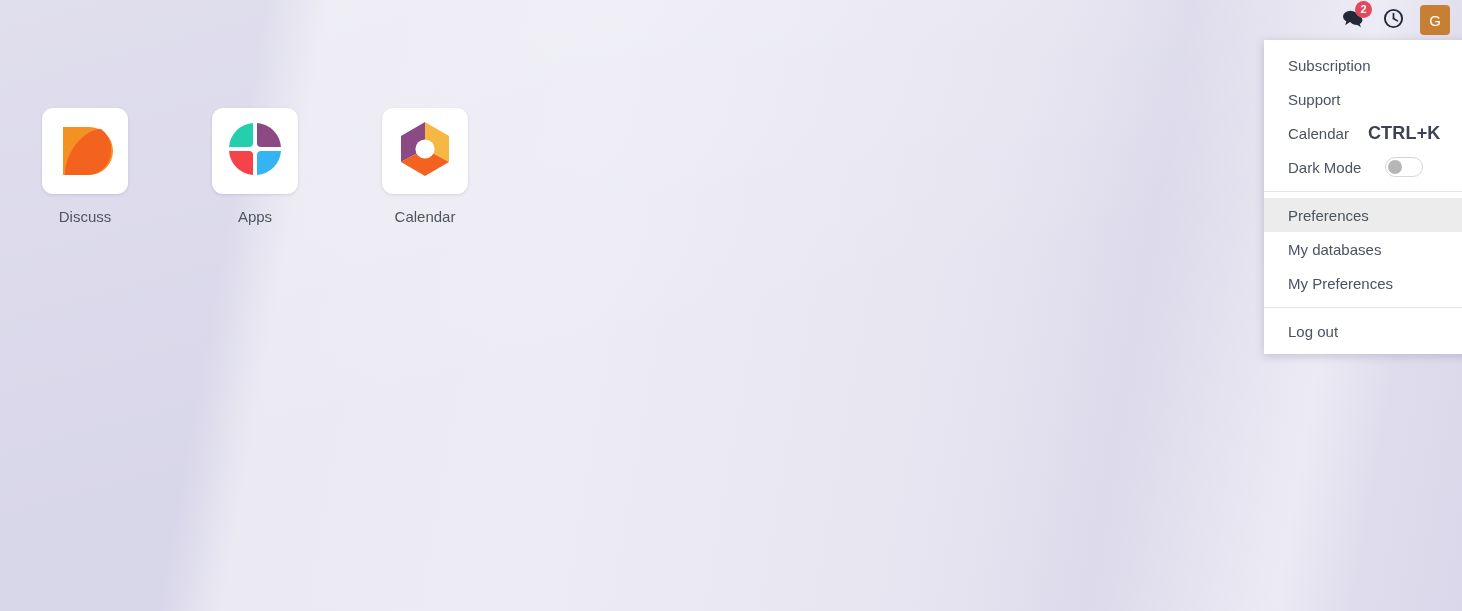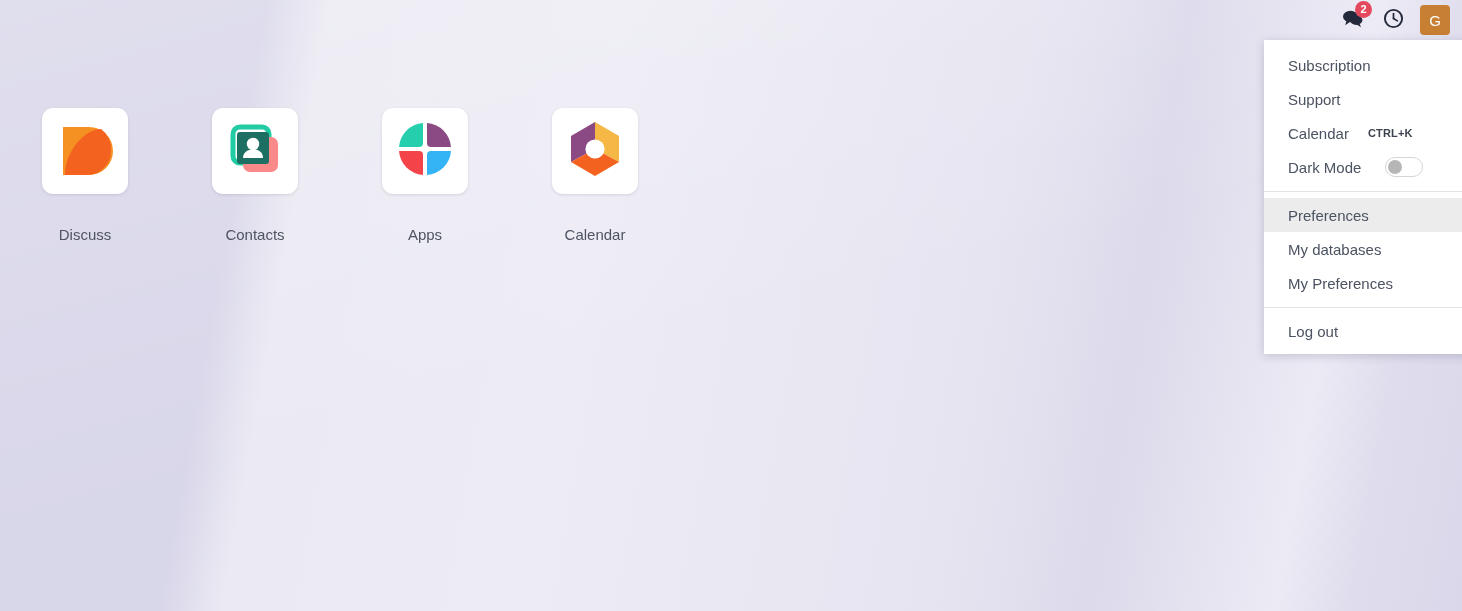--- a/index.html
+++ b/index.html
@@ -111,21 +111,21 @@
     color: #4b5261;
     cursor: pointer;
     white-space: nowrap;
   }
   .menu-item.is-active { background: #ececec; }
 
   .menu-shortcut {
     font-weight: 700;
     color: #3d4250;
     margin-left: 19px;
-    font-size: 11px;
+    font-size: 18px;
     letter-spacing: 0.2px;
   }
 
   .menu-divider {
     height: 1px;
     background: #e3e3e3;
     margin: 7px 0 6px 0;
   }
 
   
@@ -171,21 +171,21 @@
 
   .app-tile {
     width: 86px; height: 86px;
     background: #ffffff;
     border-radius: 11px;
     box-shadow: 0 1px 3px rgba(90,90,120,0.18);
     display: flex; align-items: center; justify-content: center;
   }
 
   .app-label {
-    margin-top: 32px;
+    margin-top: 14px;
     font-size: 15px;
     color: #4f5463;
     text-align: center;
   }
 
   .app-icon { display: block; }
 </style>
 </head>
 <body>
 
@@ -266,34 +266,20 @@
         <svg width="56" height="56" viewBox="0 0 56 56">
           <path d="M6 6 H32 A24 24 0 0 1 32 54 H6 Z" fill="#f59023"></path>
           <path d="M54 30 A24 24 0 0 1 30 54 H8 C8 30 28 8 44 8 A23.9 23.9 0 0 1 54 30 Z" fill="#f4621f"></path>
         </svg>
       </span>
     </div>
     <div class="app-label">Discuss</div>
   </div>
 
 
-  <div class="app-cell">
-    <div class="app-tile">
-      <span class="app-icon">
-        <svg width="56" height="56" viewBox="0 0 56 56">
-          <rect x="6" y="6" width="36" height="36" rx="7" fill="none" stroke="#22cba4" stroke-width="5"></rect>
-          <rect x="16" y="16" width="35" height="35" rx="7" fill="#f98a89"></rect>
-          <rect x="10" y="11" width="32" height="32" rx="3" fill="#1d6f63"></rect>
-          <circle cx="26" cy="23" r="6.2" fill="#ffffff"></circle>
-          <path d="M16 37 C16 30.8 21 28.4 26.2 28.4 C31.4 28.4 36 30.8 36 37 Z" fill="#ffffff"></path>
-        </svg>
-      </span>
-    </div>
-    <div class="app-label">Contacts</div>
-  </div>
 
 
 
   <div class="app-cell">
     <div class="app-tile">
       <span class="app-icon">
         <svg width="56" height="56" viewBox="0 0 56 56">
           <path d="M26 2 A26 26 0 0 0 2 26 H22 A4 4 0 0 0 26 22 Z" fill="#25cfae"></path>
           <path d="M30 2 A26 26 0 0 1 54 26 H34 A4 4 0 0 1 30 22 Z" fill="#8b4a84"></path>
           <path d="M26 54 A26 26 0 0 1 2 30 H22 A4 4 0 0 1 26 34 Z" fill="#f4444a"></path>

